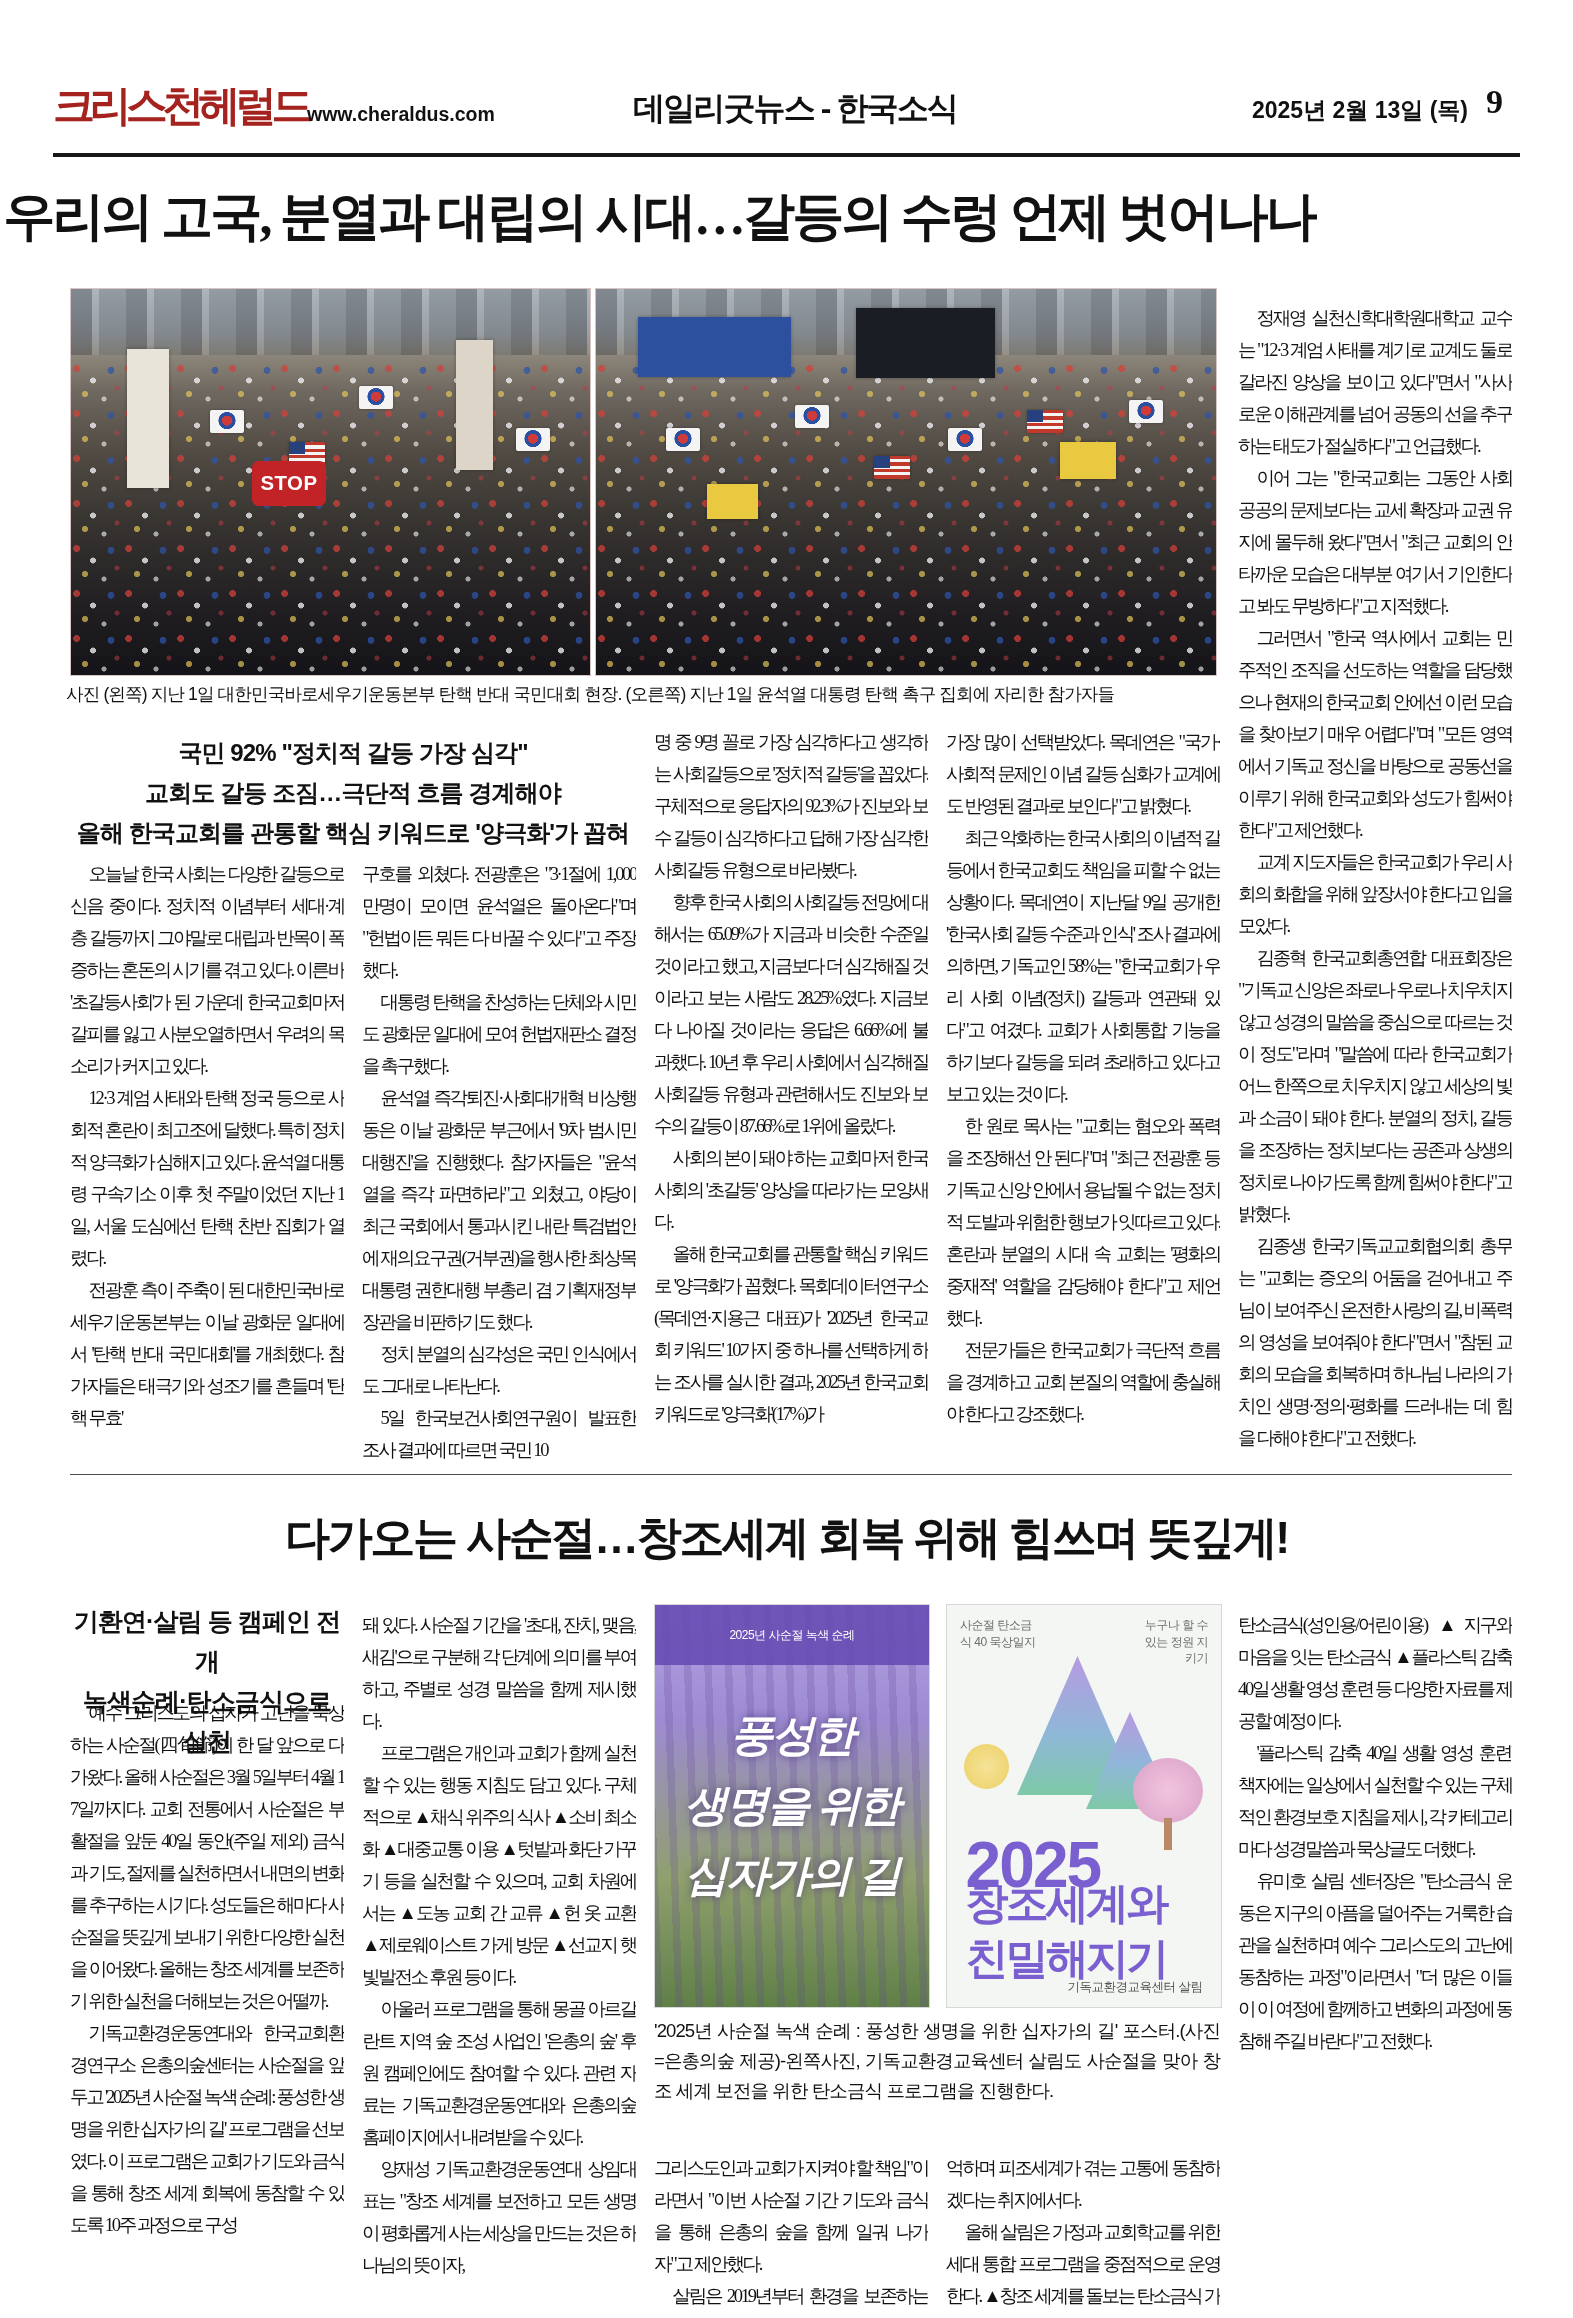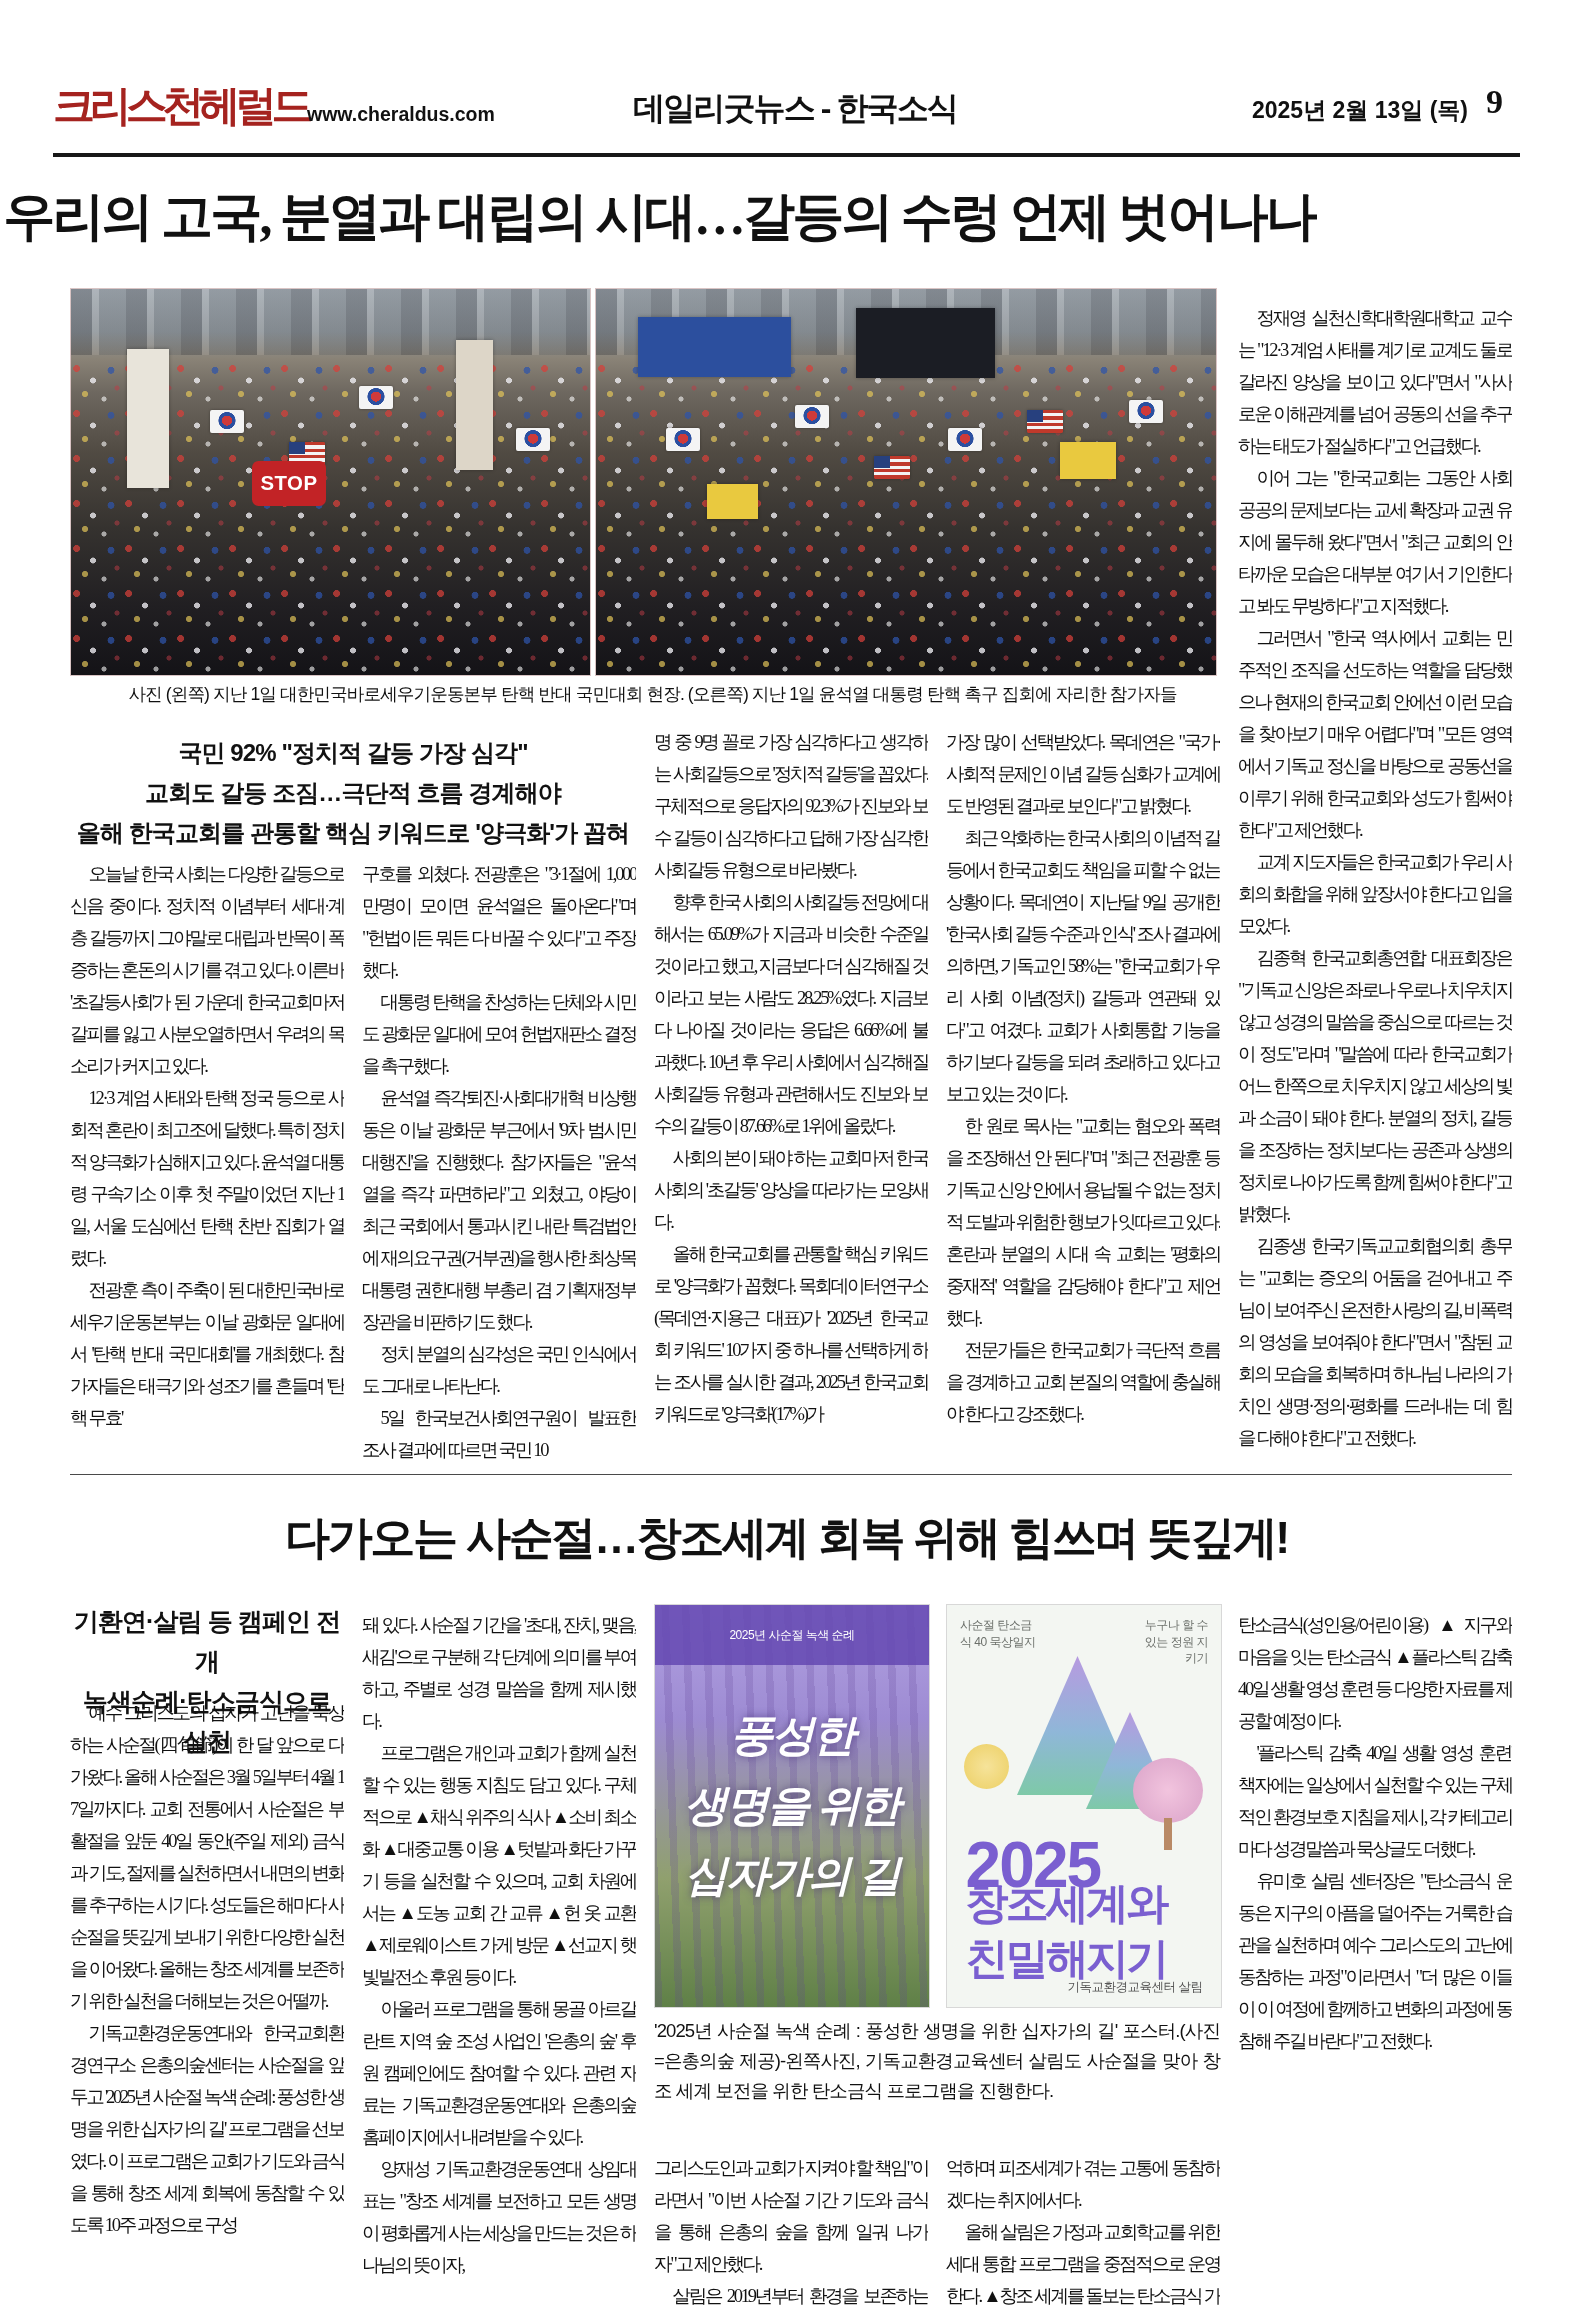--- a/index.html
+++ b/index.html
@@ -125,21 +125,21 @@
     <div class="flag-kr" style="left:352px;top:139px;"></div>
     <div class="flag-kr" style="left:533px;top:111px;"></div>
     <div class="flag-kr" style="left:70px;top:139px;"></div>
     <div class="flag-us" style="left:431px;top:121px;">
         <i></i>
       </div>
     <div class="flag-us" style="left:278px;top:167px;">
         <i></i>
       </div>
   </div>
-  <div class="abs caption" style="left:80px;top:681px;width:1145px;text-align:center;">사진 (왼쪽) 지난 1일 대한민국바로세우기운동본부 탄핵 반대 국민대회 현장. (오른쪽) 지난 1일 윤석열 대통령 탄핵 촉구 집회에 자리한 참가자들</div>
+  <div class="abs caption" style="left:66px;top:681px;width:1145px;">사진 (왼쪽) 지난 1일 대한민국바로세우기운동본부 탄핵 반대 국민대회 현장. (오른쪽) 지난 1일 윤석열 대통령 탄핵 촉구 집회에 자리한 참가자들</div>
 
   <div class="abs subhead1" style="left:70px;top:733px;width:566px;">
     <div>국민 92% "정치적 갈등 가장 심각"</div>
     <div>교회도 갈등 조짐…극단적 흐름 경계해야</div>
     <div>올해 한국교회를 관통할 핵심 키워드로 '양극화'가 꼽혀</div>
   </div>
 
   <div class="abs col" style="left:70px;top:858px;width:274px;height:601px;">
     <p>오늘날 한국 사회는 다양한 갈등으로 신음 중이다. 정치적 이념부터 세대·계층 갈등까지 그야말로 대립과 반목이 폭증하는 혼돈의 시기를 겪고 있다. 이른바 '초갈등사회'가 된 가운데 한국교회마저 갈피를 잃고 사분오열하면서 우려의 목소리가 커지고 있다.</p>
     <p>12·3 계엄 사태와 탄핵 정국 등으로 사회적 혼란이 최고조에 달했다. 특히 정치적 양극화가 심해지고 있다. 윤석열 대통령 구속기소 이후 첫 주말이었던 지난 1일, 서울 도심에선 탄핵 찬반 집회가 열렸다.</p>

